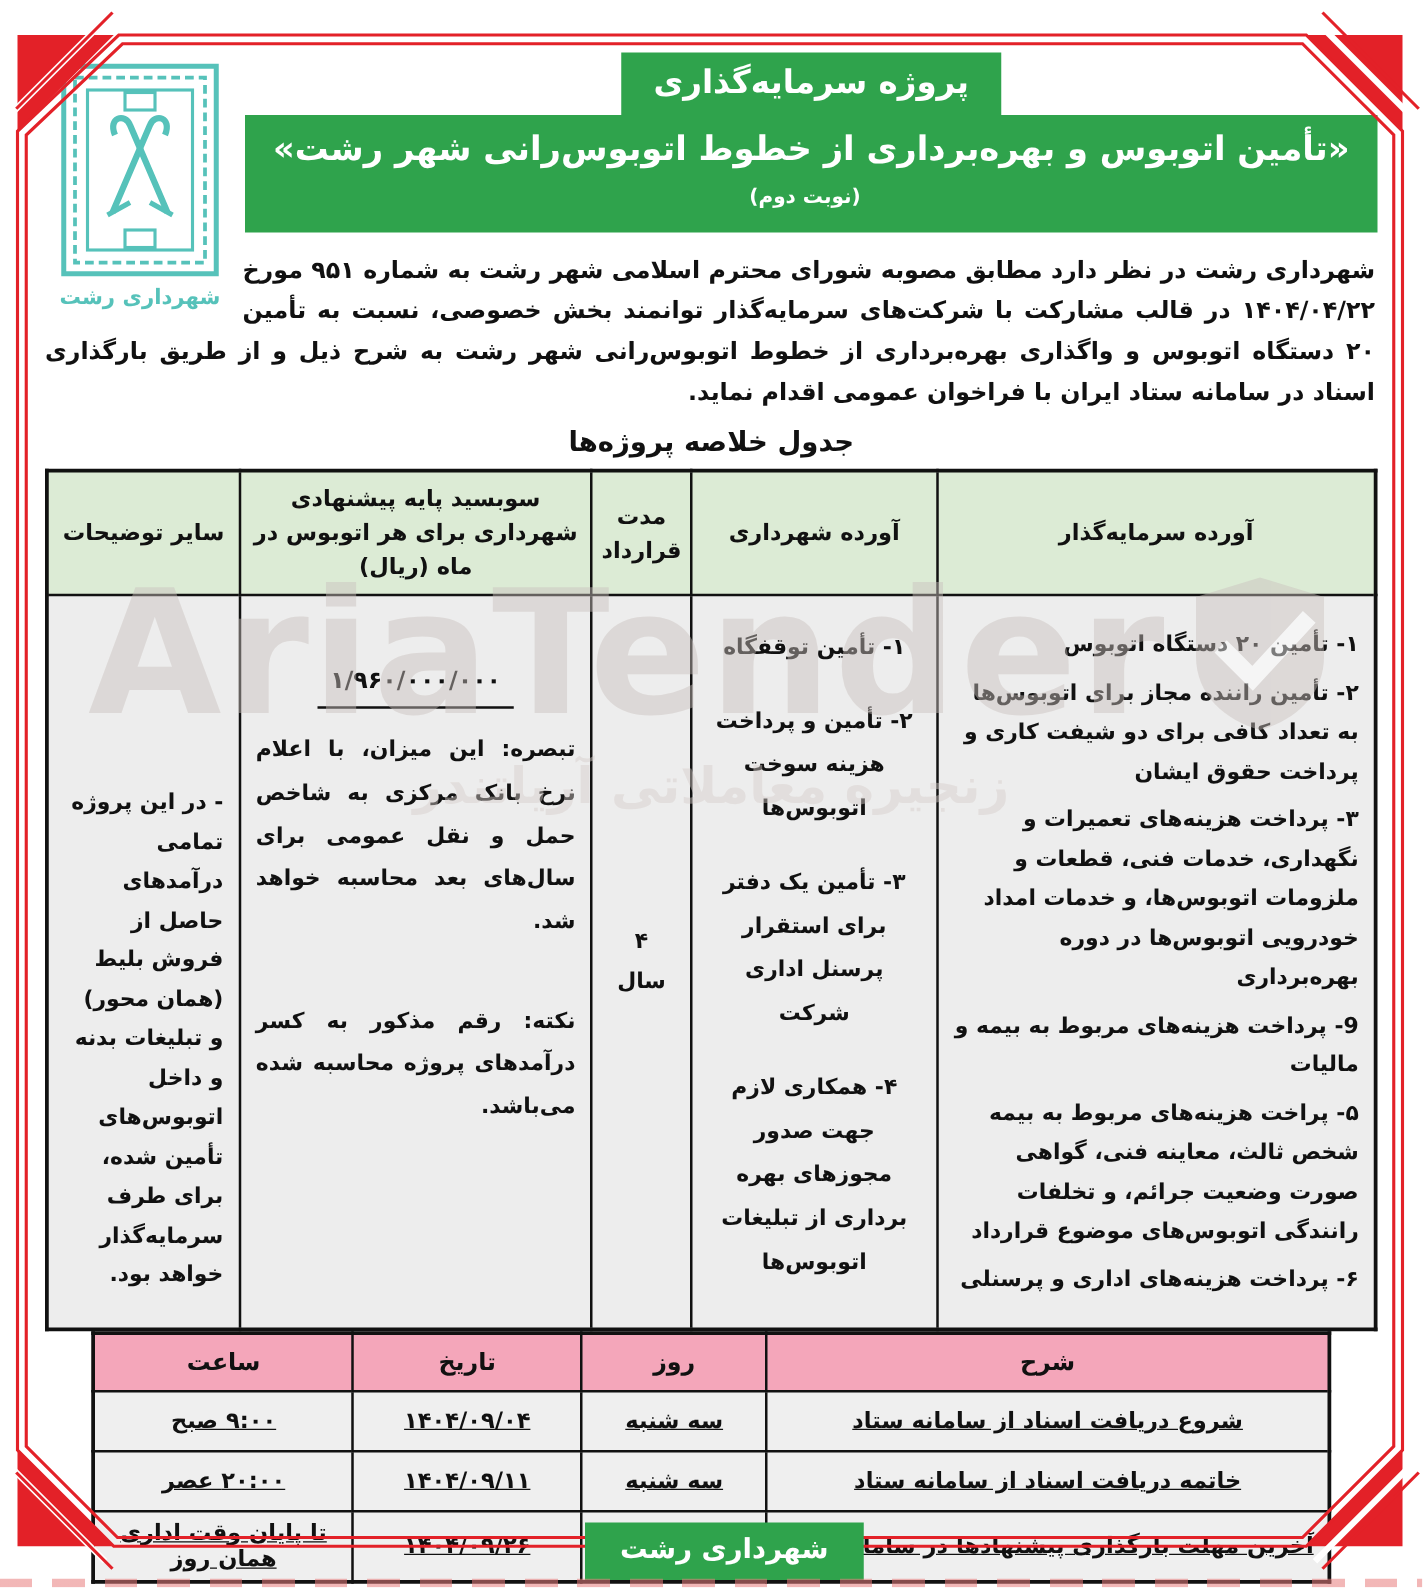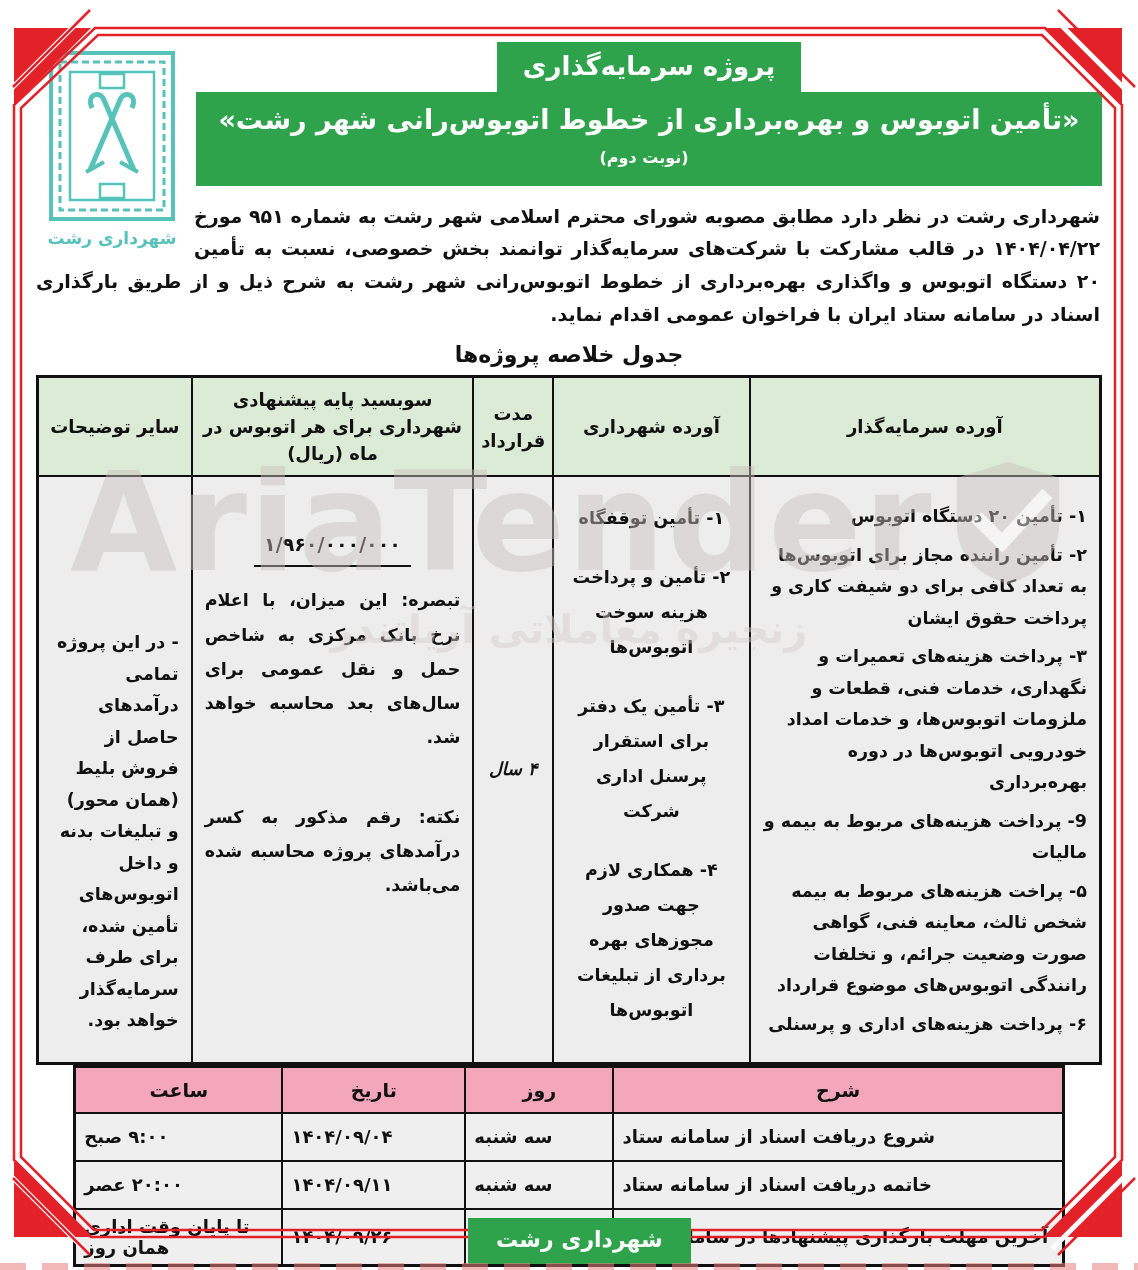--- a/index.html
+++ b/index.html
@@ -27,34 +27,34 @@
   .banner1{width:304px;margin:12px auto 0;font-size:26px;padding:9px 8px 11px;}
   .banner2{font-size:27px;padding:11px 16px 15px;line-height:1.25;}
   .banner2 .suffix{font-size:16px;margin-right:10px;}
   .intro{margin:14px 2px 0 0;font-size:19px;line-height:1.72;text-align:justify;}
   .table-title{clear:both;text-align:center;font-size:22px;margin:12px 0 8px;font-weight:700;}
   
   table{border-collapse:collapse;}
   .summary{width:100%;border:3px solid var(--ink);}
   .summary th{background:var(--th-green);border:2px solid var(--ink);font-size:18px;padding:8px 6px;height:74px;line-height:1.5;}
   .summary td{background:var(--cell);border:2px solid var(--ink);vertical-align:top;font-size:17.5px;line-height:1.8;padding:24px 12px 10px;}
-  .summary td.duration{vertical-align:middle;text-align:center;padding:0;font-style:italic;}
+  .summary td.duration{vertical-align:middle;text-align:center;padding:16px;}
   .col-investor .item{margin-bottom:7px;text-align:right;}
   .col-muni .item{margin-bottom:24px;text-align:center;line-height:2.0;}
   .col-subsidy{text-align:center;}
   .amount-wrap{margin:26px 0 16px;}
   .amount{display:inline-block;border-bottom:2px solid var(--ink);padding:0 10px 4px;font-size:19px;}
   .col-subsidy p{text-align:justify;margin:0 0 10px;line-height:1.95;}
   .col-subsidy p.note-p{margin-top:46px;}
   .col-other{padding-top:150px !important;line-height:2.15;text-align:right;}
   
   .sched-title{text-align:center;font-size:20px;margin:14px 0 8px;font-weight:700;}
   .sched{width:93%;margin:0 auto;border:3px solid var(--ink);}
   .sched th{background:var(--pink);border:2px solid var(--ink);font-size:19px;height:46px;padding:4px;}
-  .sched td{background:#efefef;border:2px solid var(--ink);font-size:18px;height:48px;text-align:left;padding:6px 8px;}
+  .sched td{background:#efefef;border:2px solid var(--ink);font-size:18px;height:48px;text-align:center;padding:6px 8px;text-decoration:underline;}
   .badge{
     position:absolute;left:468px;bottom:6px;z-index:4;
     background:var(--green);color:#fff;font-size:22px;padding:9px 28px 12px;
   }
   
   .watermark{position:absolute;top:454px;left:0;right:0;z-index:2;text-align:center;pointer-events:none;opacity:.45;}
   .wm-row{display:flex;align-items:center;justify-content:center;gap:14px;}
   .wm-latin{font-size:138px;color:#c9c0bd;font-weight:700;letter-spacing:2px;line-height:1;}
   .wm-fa{font-size:40px;color:#d6cdca;letter-spacing:16px;margin-top:14px;}
   .bottom-strip{

